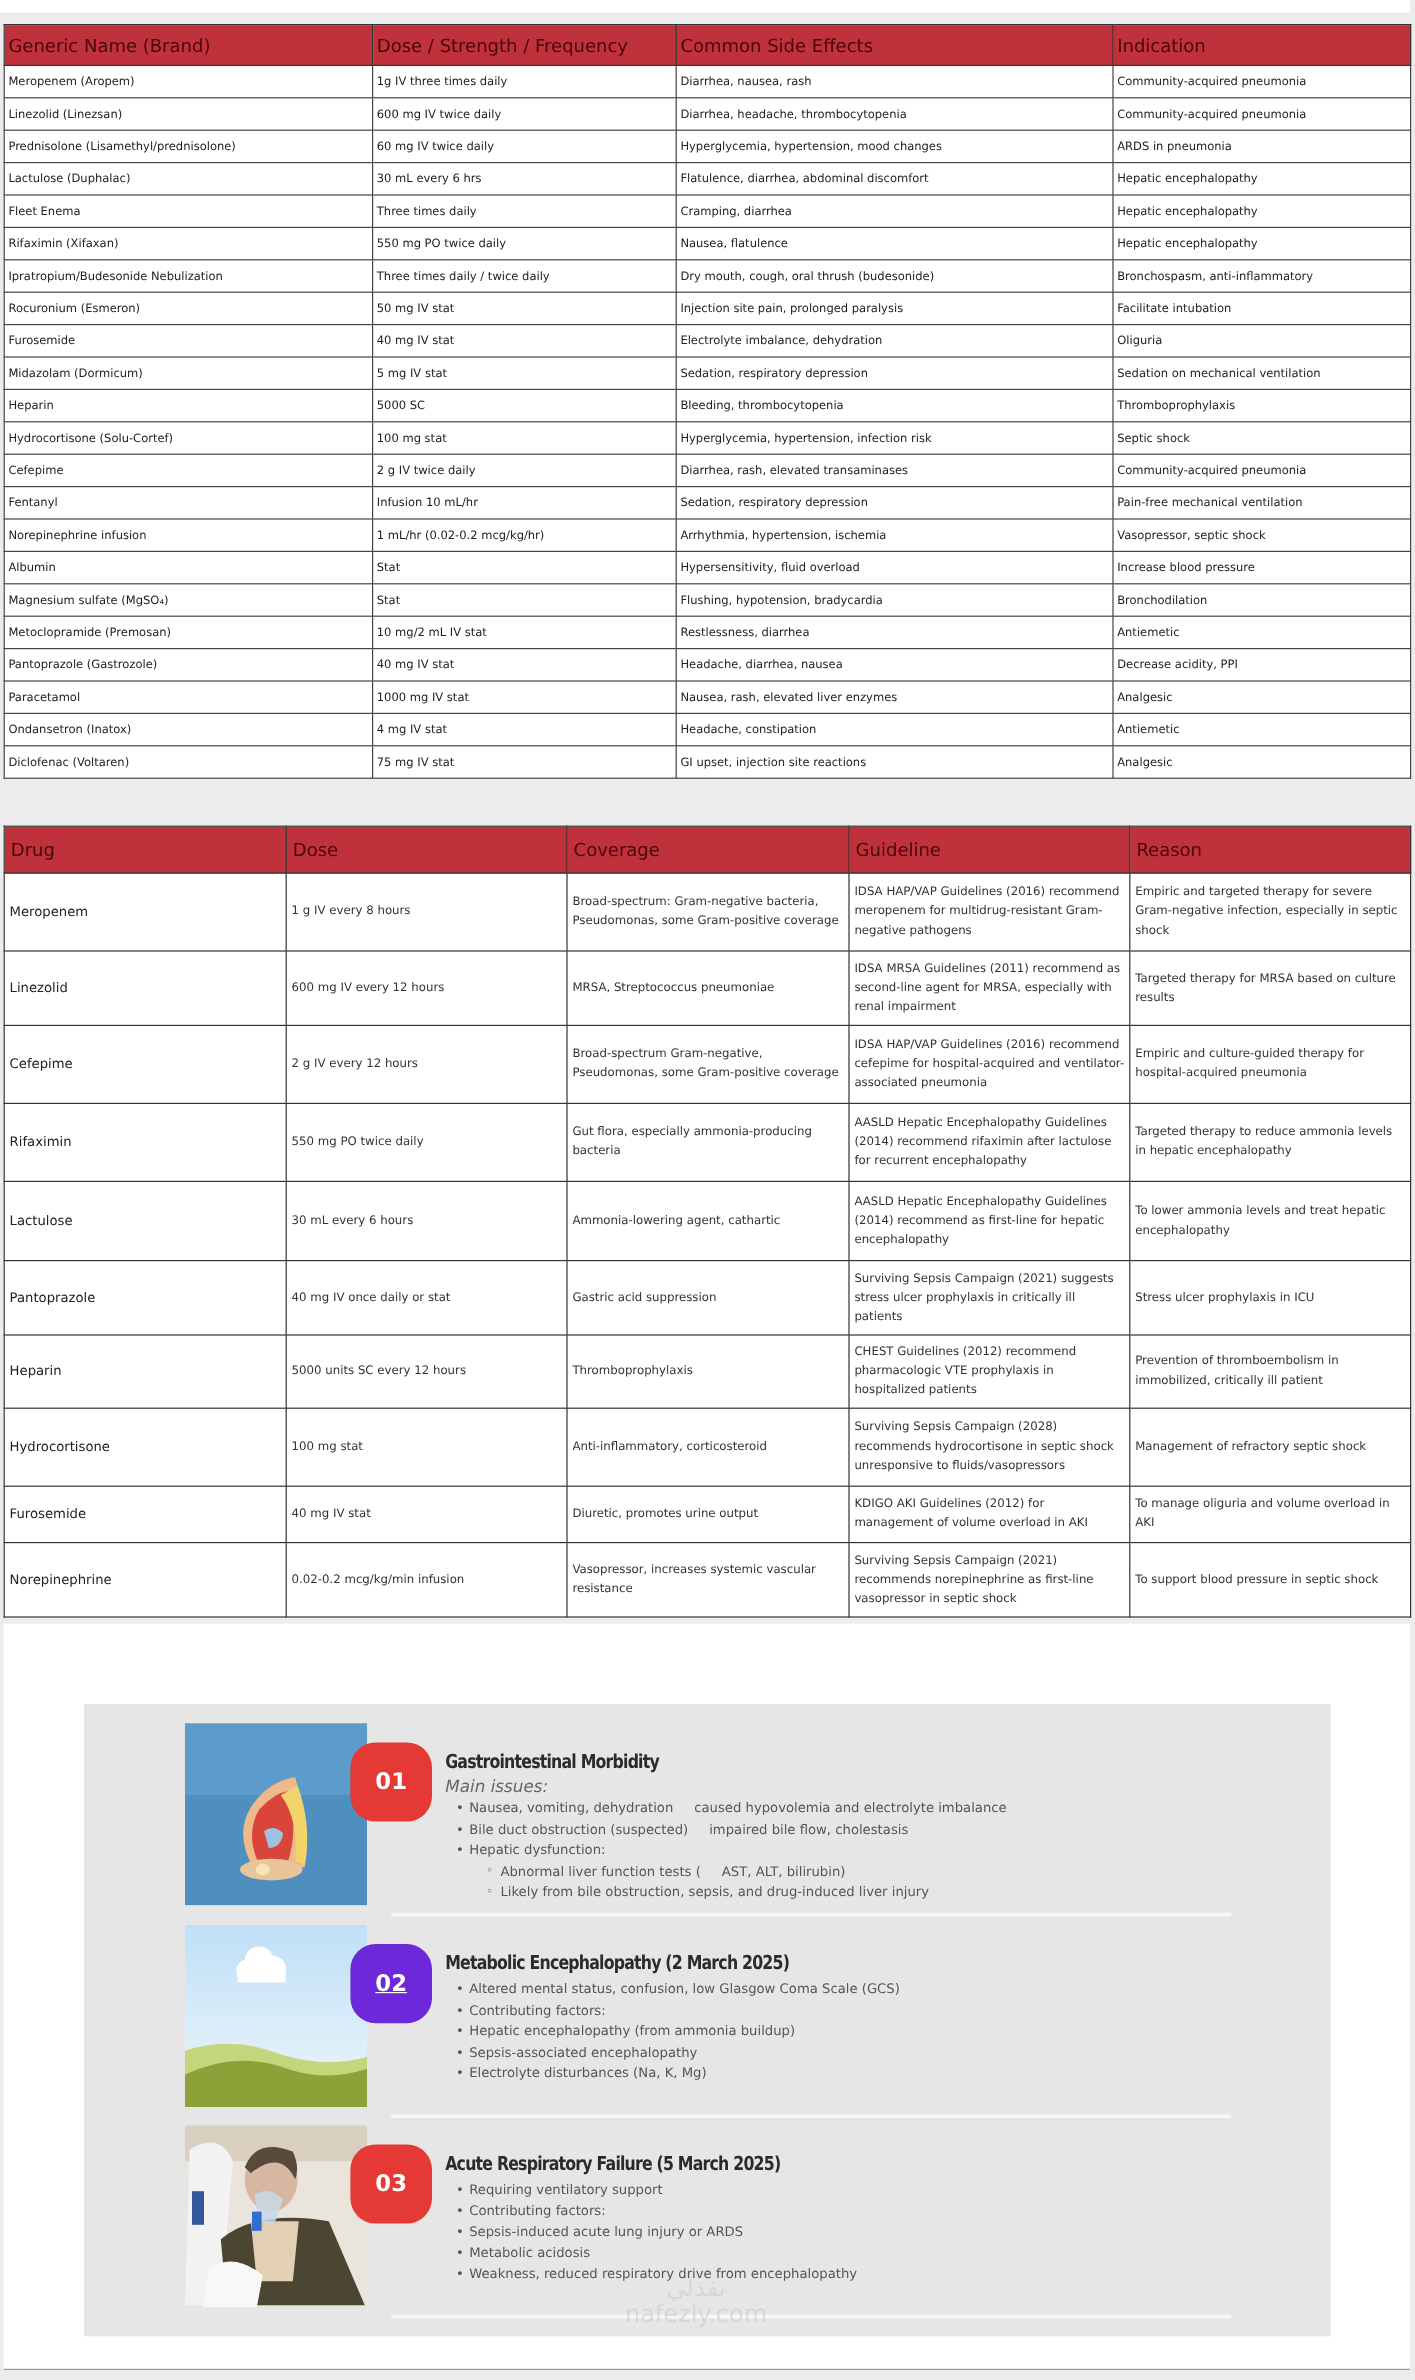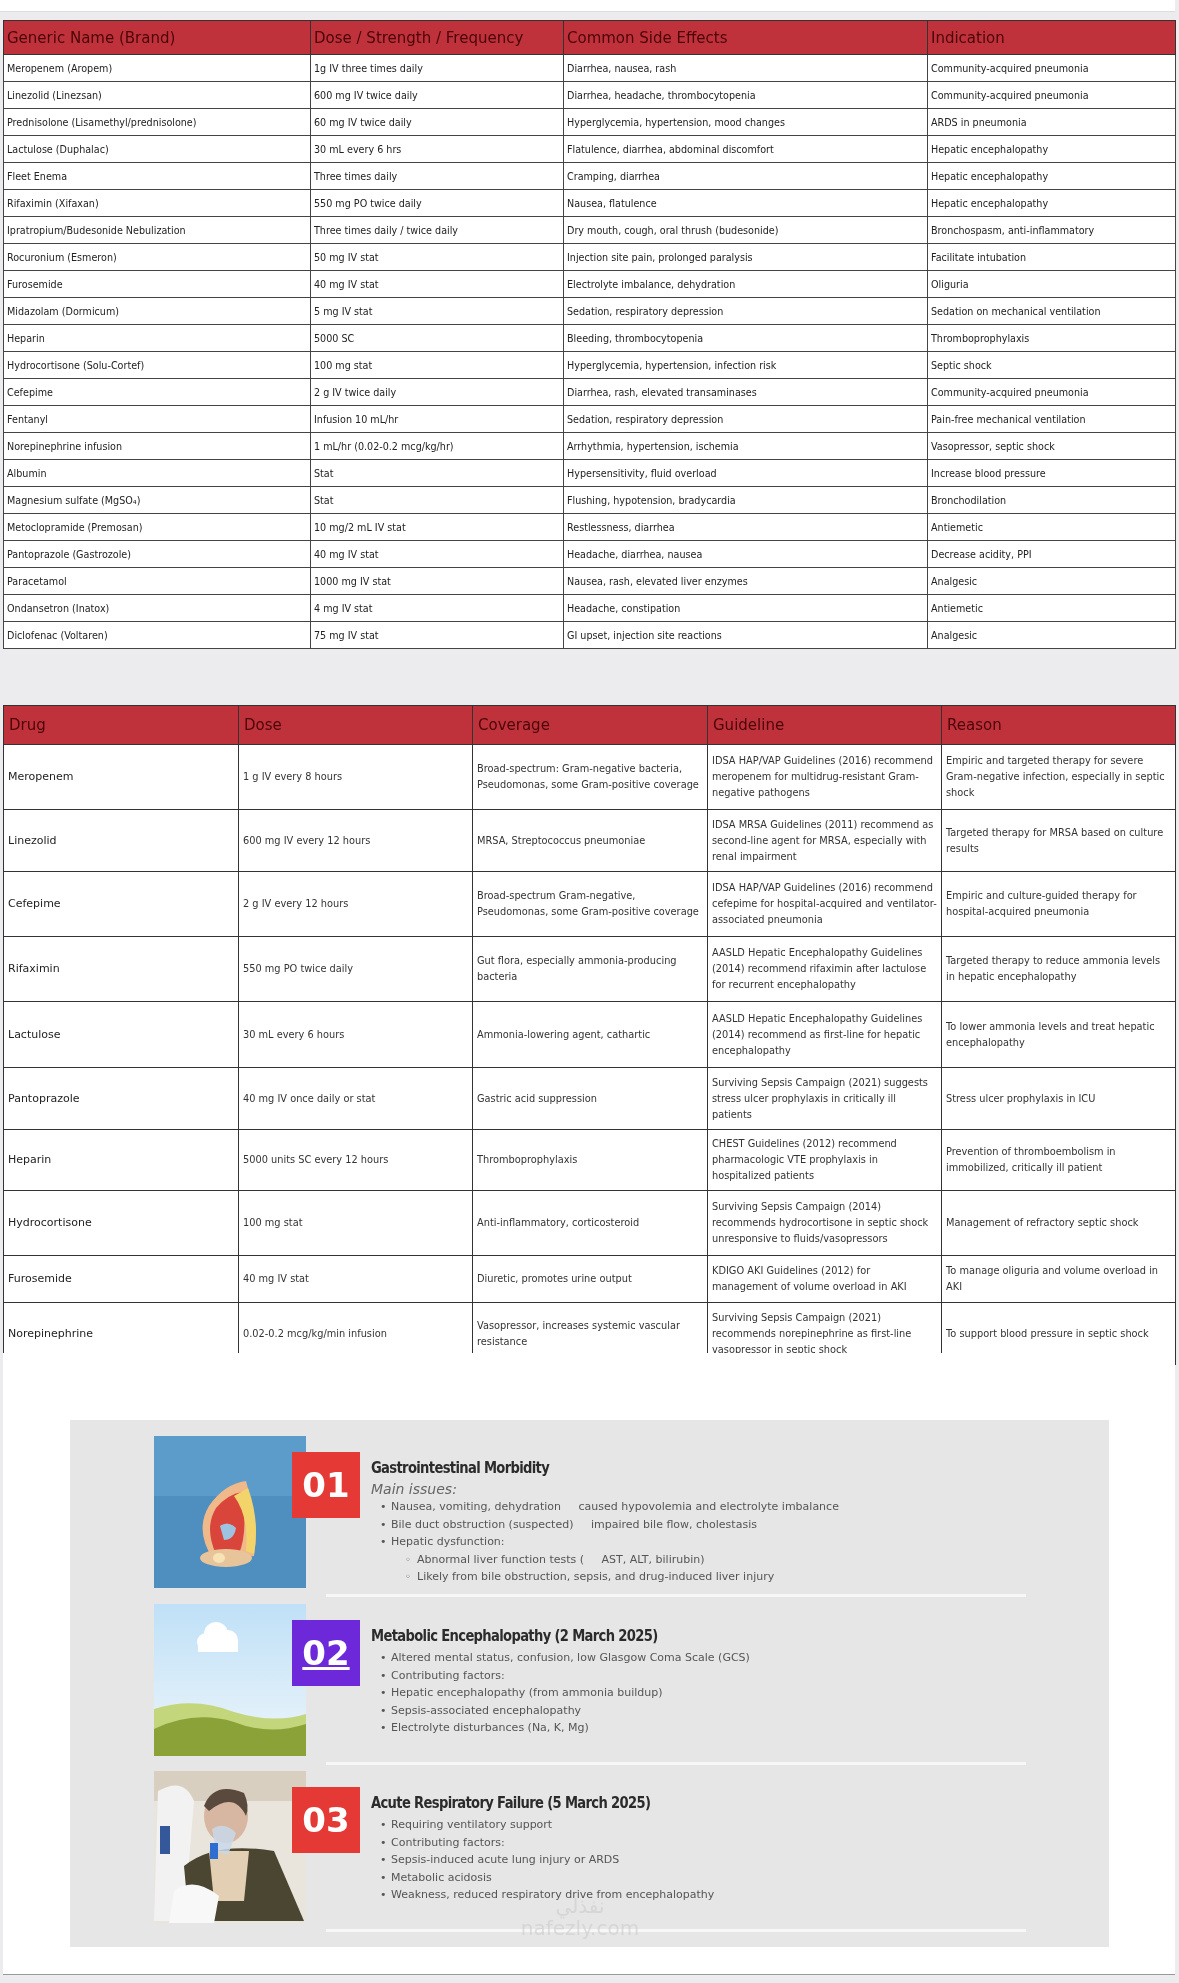--- a/index.html
+++ b/index.html
@@ -9,32 +9,32 @@
   .topstrip { position: absolute; left: 0; top: 0; width: 1175px; height: 12px; background: #fff; border-bottom: 1px solid #ddd; }
 
   
   table { border-collapse: collapse; table-layout: fixed; background: #fff; }
   #t1 { position: absolute; left: 3px; top: 20px; width: 1172px; }
   #t1 th { background: #c0323b; color: #4a0508; font-weight: normal; text-align: left; font-size: 15px; height: 34px; padding: 0 3px; border: 1px solid #333; }
   #t1 td { font-size: 9.6px; height: 27px; padding: 0 3px; border: 1px solid #444; color: #222; white-space: nowrap; overflow: hidden; }
   #t1 col.c1 { width: 307px; } #t1 col.c2 { width: 253px; } #t1 col.c3 { width: 364px; } #t1 col.c4 { width: 248px; }
 
   
-  #t2 { position: absolute; left: 3px; top: 705px; width: 1172px; }
+  #t2 { position: absolute; left: 3px; top: 688px; width: 1172px; }
   #t2 th { background: #c0323b; color: #4a0508; font-weight: normal; text-align: left; font-size: 15px; height: 39px; padding: 0 5px; border: 1px solid #333; }
   #t2 td { font-size: 9.8px; line-height: 16px; padding: 2px 4px; border: 1px solid #333; color: #333; vertical-align: middle; }
   #t2 td.drug { font-size: 11px; color: #222; }
   #t2 col.d1 { width: 235px; } #t2 col.d2 { width: 234px; } #t2 col.d3 { width: 235px; } #t2 col.d4 { width: 234px; } #t2 col.d5 { width: 234px; }
 
   
   .page { position: absolute; left: 3px; top: 1353px; width: 1172px; height: 622px; background: #fff; border-bottom: 1px solid #999; }
   .panel { position: absolute; left: 67px; top: 67px; width: 1039px; height: 527px; background: #e6e6e6; }
   .item { position: absolute; left: 0; width: 1039px; height: 160px; }
   .thumb { position: absolute; left: 84px; top: 0; width: 152px; height: 152px; overflow: hidden; }
-  .badge { position: absolute; left: 222px; top: 16px; width: 68px; height: 66px; color: #fff; font-size: 34px; font-weight: bold; display: flex; align-items: center; justify-content: center; font-family: "DejaVu Sans", sans-serif; }
+  .badge { position: absolute; left: 222px; top: 16px; width: 68px; height: 66px; color: #fff; font-size: 19px; font-weight: bold; display: flex; align-items: center; justify-content: center; font-family: "DejaVu Sans", sans-serif; border-radius: 21px; }
   .badge.red { background: #e53935; }
   .badge.dark { background: #6d28d9; text-decoration: underline; }
   .content { position: absolute; left: 301px; top: 22px; width: 700px; }
   .title { font-family: "DejaVu Sans", sans-serif; font-weight: bold; font-size: 16px; color: #2b2b2b; letter-spacing: -0.8px; transform: scaleX(0.82); transform-origin: left center; white-space: nowrap; margin-bottom: 4px; }
   .sub { font-size: 14px; color: #666; margin-bottom: 1px; font-style: italic; }
   ul { list-style: none; }
   li { font-size: 11px; color: #555; line-height: 17.5px; padding-left: 20px; position: relative; white-space: pre; }
   li::before { content: "•"; position: absolute; left: 9px; color: #555; }
   li.sub2 { padding-left: 46px; }
   li.sub2::before { content: "◦"; left: 34px; font-size: 10px; }
@@ -262,21 +262,21 @@
         <td class="drug">Heparin</td>
         <td>5000 units SC every 12 hours</td>
         <td>Thromboprophylaxis</td>
         <td>CHEST Guidelines (2012) recommend pharmacologic VTE prophylaxis in hospitalized patients</td>
         <td>Prevention of thromboembolism in immobilized, critically ill patient</td>
       </tr>
       <tr style="height: 65px;">
         <td class="drug">Hydrocortisone</td>
         <td>100 mg stat</td>
         <td>Anti-inflammatory, corticosteroid</td>
-        <td>Surviving Sepsis Campaign (2014) recommends hydrocortisone in septic shock unresponsive to fluids/vasopressors</td>
+        <td>Surviving Sepsis Campaign (2028) recommends hydrocortisone in septic shock unresponsive to fluids/vasopressors</td>
         <td>Management of refractory septic shock</td>
       </tr>
       <tr style="height: 47px;">
         <td class="drug">Furosemide</td>
         <td>40 mg IV stat</td>
         <td>Diuretic, promotes urine output</td>
         <td>KDIGO AKI Guidelines (2012) for management of volume overload in AKI</td>
         <td>To manage oliguria and volume overload in AKI</td>
       </tr>
       <tr style="height: 62px;">

